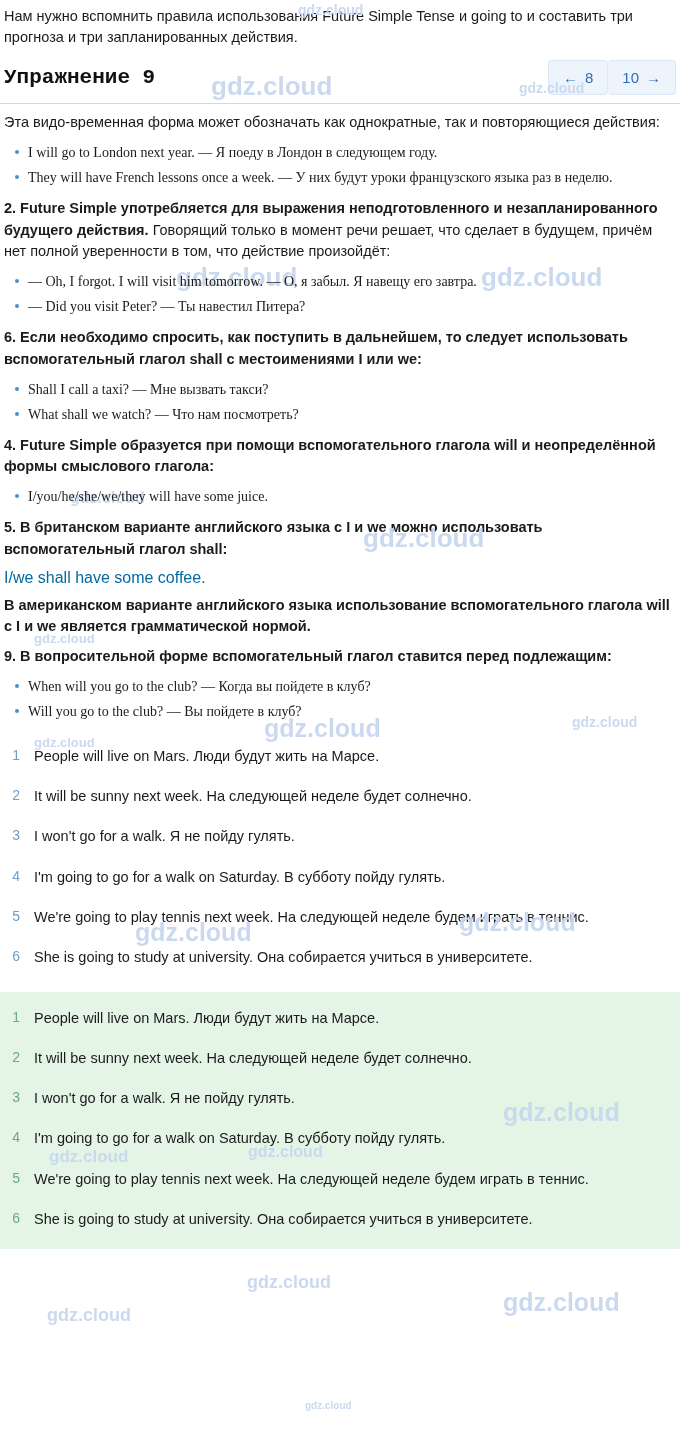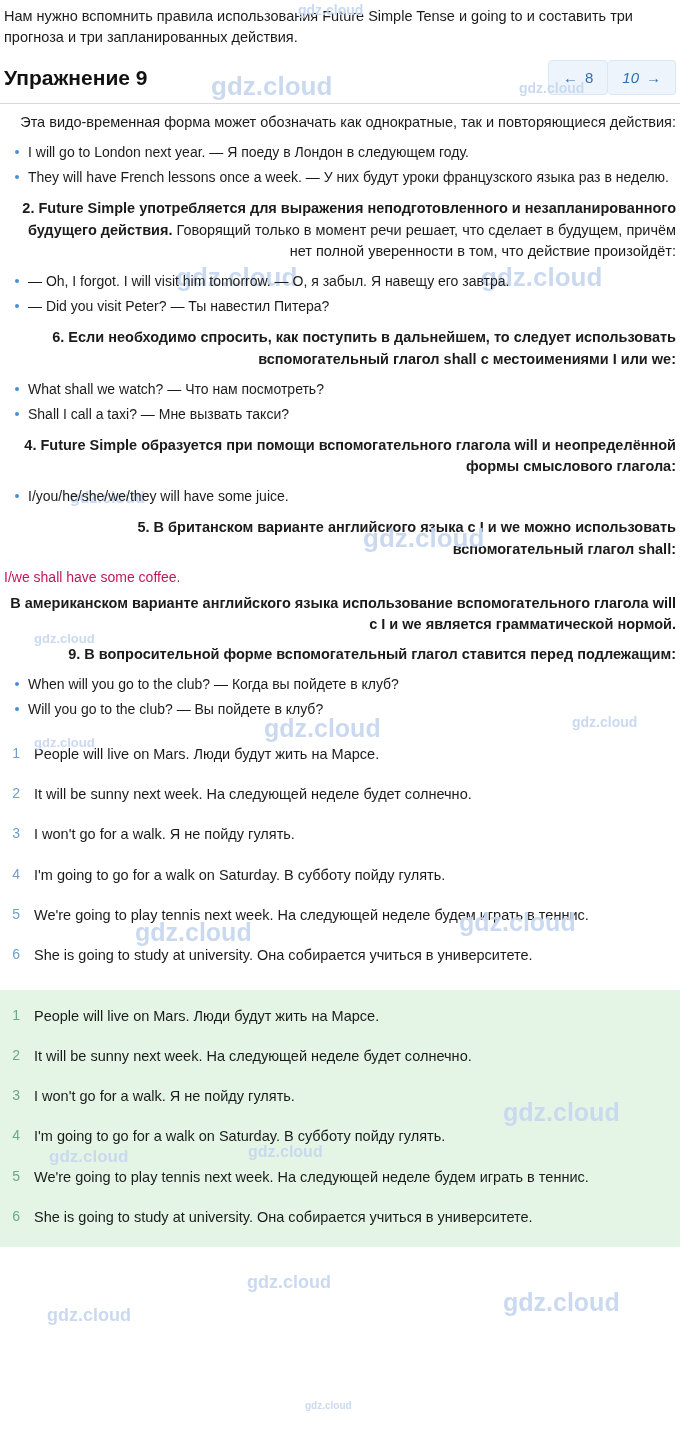--- a/index.html
+++ b/index.html
@@ -34,80 +34,81 @@
   .ex-head {
     display: flex;
     align-items: center;
     justify-content: space-between;
     padding: 12px 4px 8px 4px;
   }
   .ex-title {
     font-size: 21px;
     font-weight: bold;
     color: #111;
+    font-family: Liberation Mono, monospace;
   }
   .pager {
     display: flex;
     align-items: center;
     gap: 0px;
   }
   .pg-btn {
     display: flex;
     align-items: center;
     gap: 7px;
     background: #eef4fb;
     border: 1px solid #dbe7f5;
     color: #2e6fb7;
     font-size: 14px;
     padding: 8px 14px;
     border-radius: 4px;
     cursor: pointer;
   }
-  .pg-btn.next { border-left: none; font-style: italic; }
+  .pg-btn.next { border-left: none; }
   .pg-num { font-size: 15px; color: #2e6fb7; }
   .arrow { font-size: 15px; line-height: 1; }
   .rule-sep {
     border: none;
     border-top: 1px solid #d8d8d8;
     margin: 0 0 6px 0;
   }
   .body-text {
     font-size: 14.5px;
     line-height: 1.5;
     color: #1b1b1b;
     padding: 0 4px;
     margin: 8px 0;
-    text-align: right;
   }
   .body-text b { font-weight: bold; }
   ul.bullets {
     margin: 6px 0 10px 0;
     padding-left: 28px;
     list-style: none;
   }
   ul.bullets li {
     position: relative;
     font-size: 14px;
     line-height: 1.5;
     color: #1b1b1b;
     margin: 4px 0;
+    font-family: Liberation Serif, serif;
   }
   ul.bullets li::before {
     content: "";
     position: absolute;
     left: -13px;
     top: 8px;
     width: 4px;
     height: 4px;
     border-radius: 50%;
     background: #4b8fd1;
   }
   .plain-line {
-    font-size: 14px;
-    color: #be185d;
+    font-size: 16px;
+    color: #0369a1;
     padding-left: 30px;
     margin: 3px 0;
   }
   .ans-list {
     margin: 14px 0 0 0;
     padding: 0;
     list-style: none;
   }
   .ans-list li {
     display: flex;
@@ -191,22 +192,22 @@
   </div>
   <ul class="bullets">
     <li>— Oh, I forgot. I will visit him tomorrow. — О, я забыл. Я навещу его завтра.</li>
     <li>— Did you visit Peter? — Ты навестил Питера?</li>
   </ul>
 
   <div class="body-text">
     <b>6. Если необходимо спросить, как поступить в дальнейшем, то следует использовать вспомогательный глагол shall с местоимениями I или we:</b>
   </div>
   <ul class="bullets">
+    <li>Shall I call a taxi? — Мне вызвать такси?</li>
     <li>What shall we watch? — Что нам посмотреть?</li>
-    <li>Shall I call a taxi? — Мне вызвать такси?</li>
   </ul>
 
   <div class="body-text">
     <b>4. Future Simple образуется при помощи вспомогательного глагола will и неопределённой формы смыслового глагола:</b>
   </div>
   <ul class="bullets">
     <li>I/you/he/she/we/they will have some juice.</li>
   </ul>
 
   <div class="body-text">

